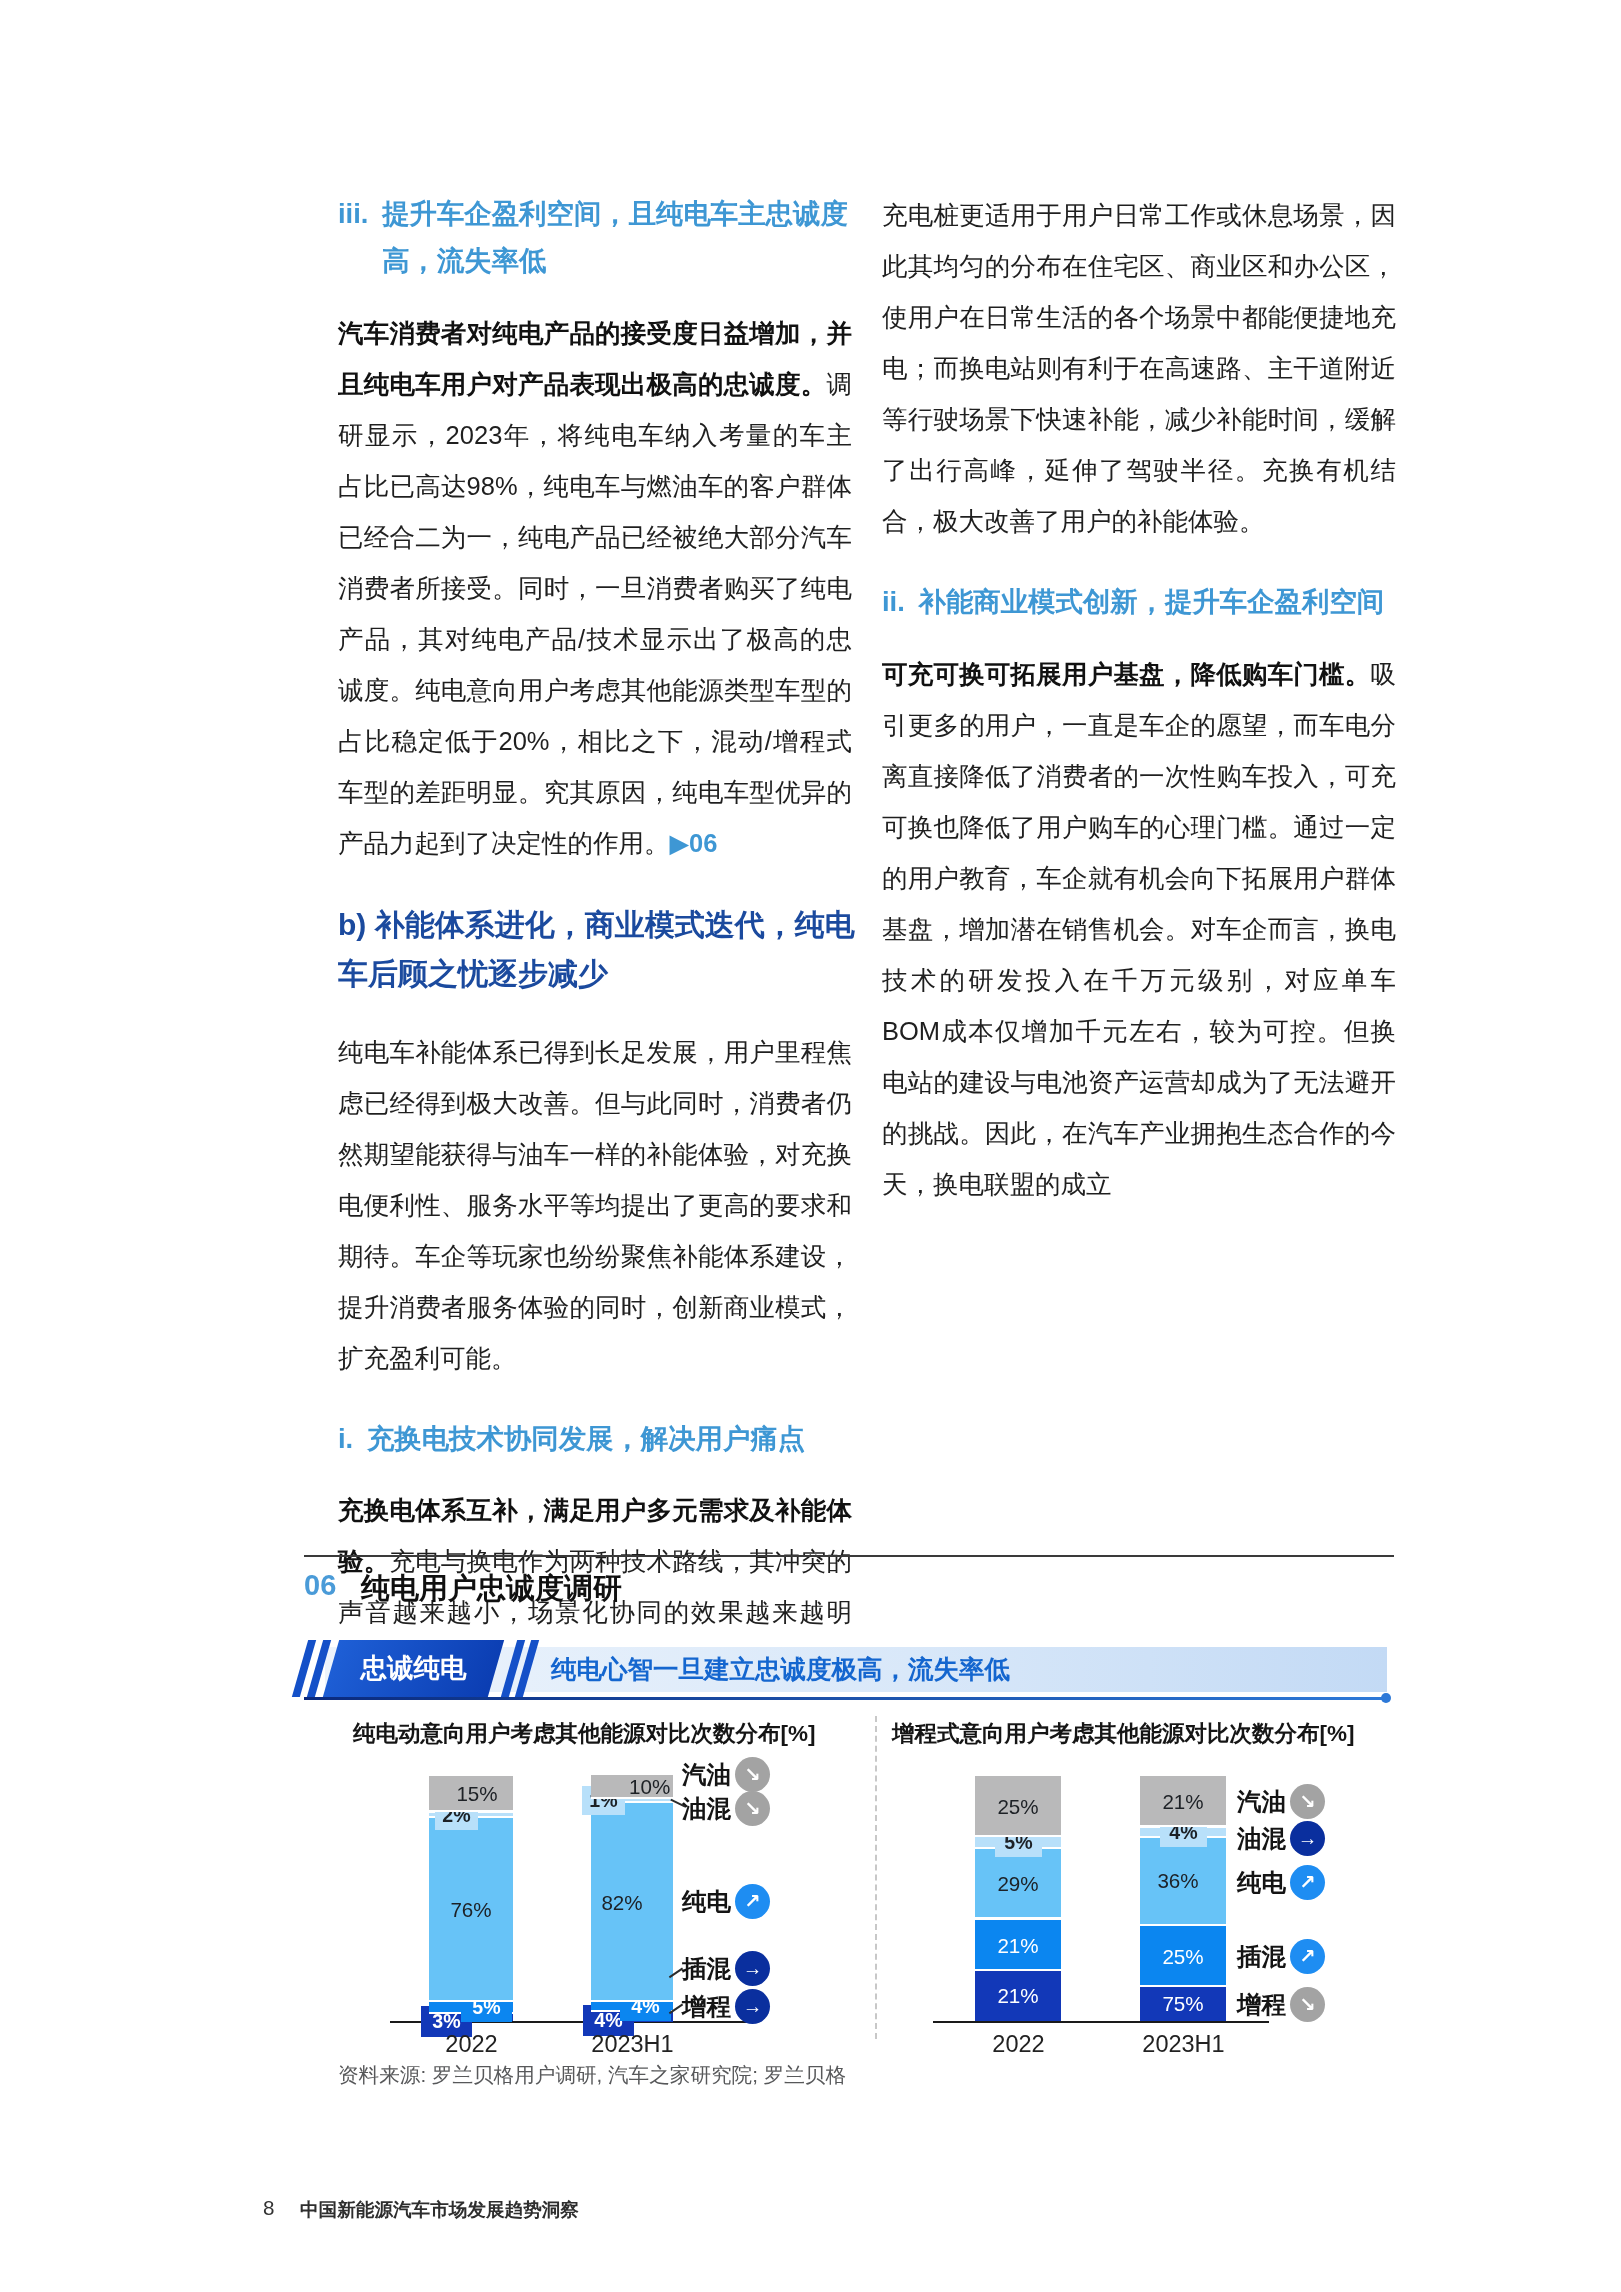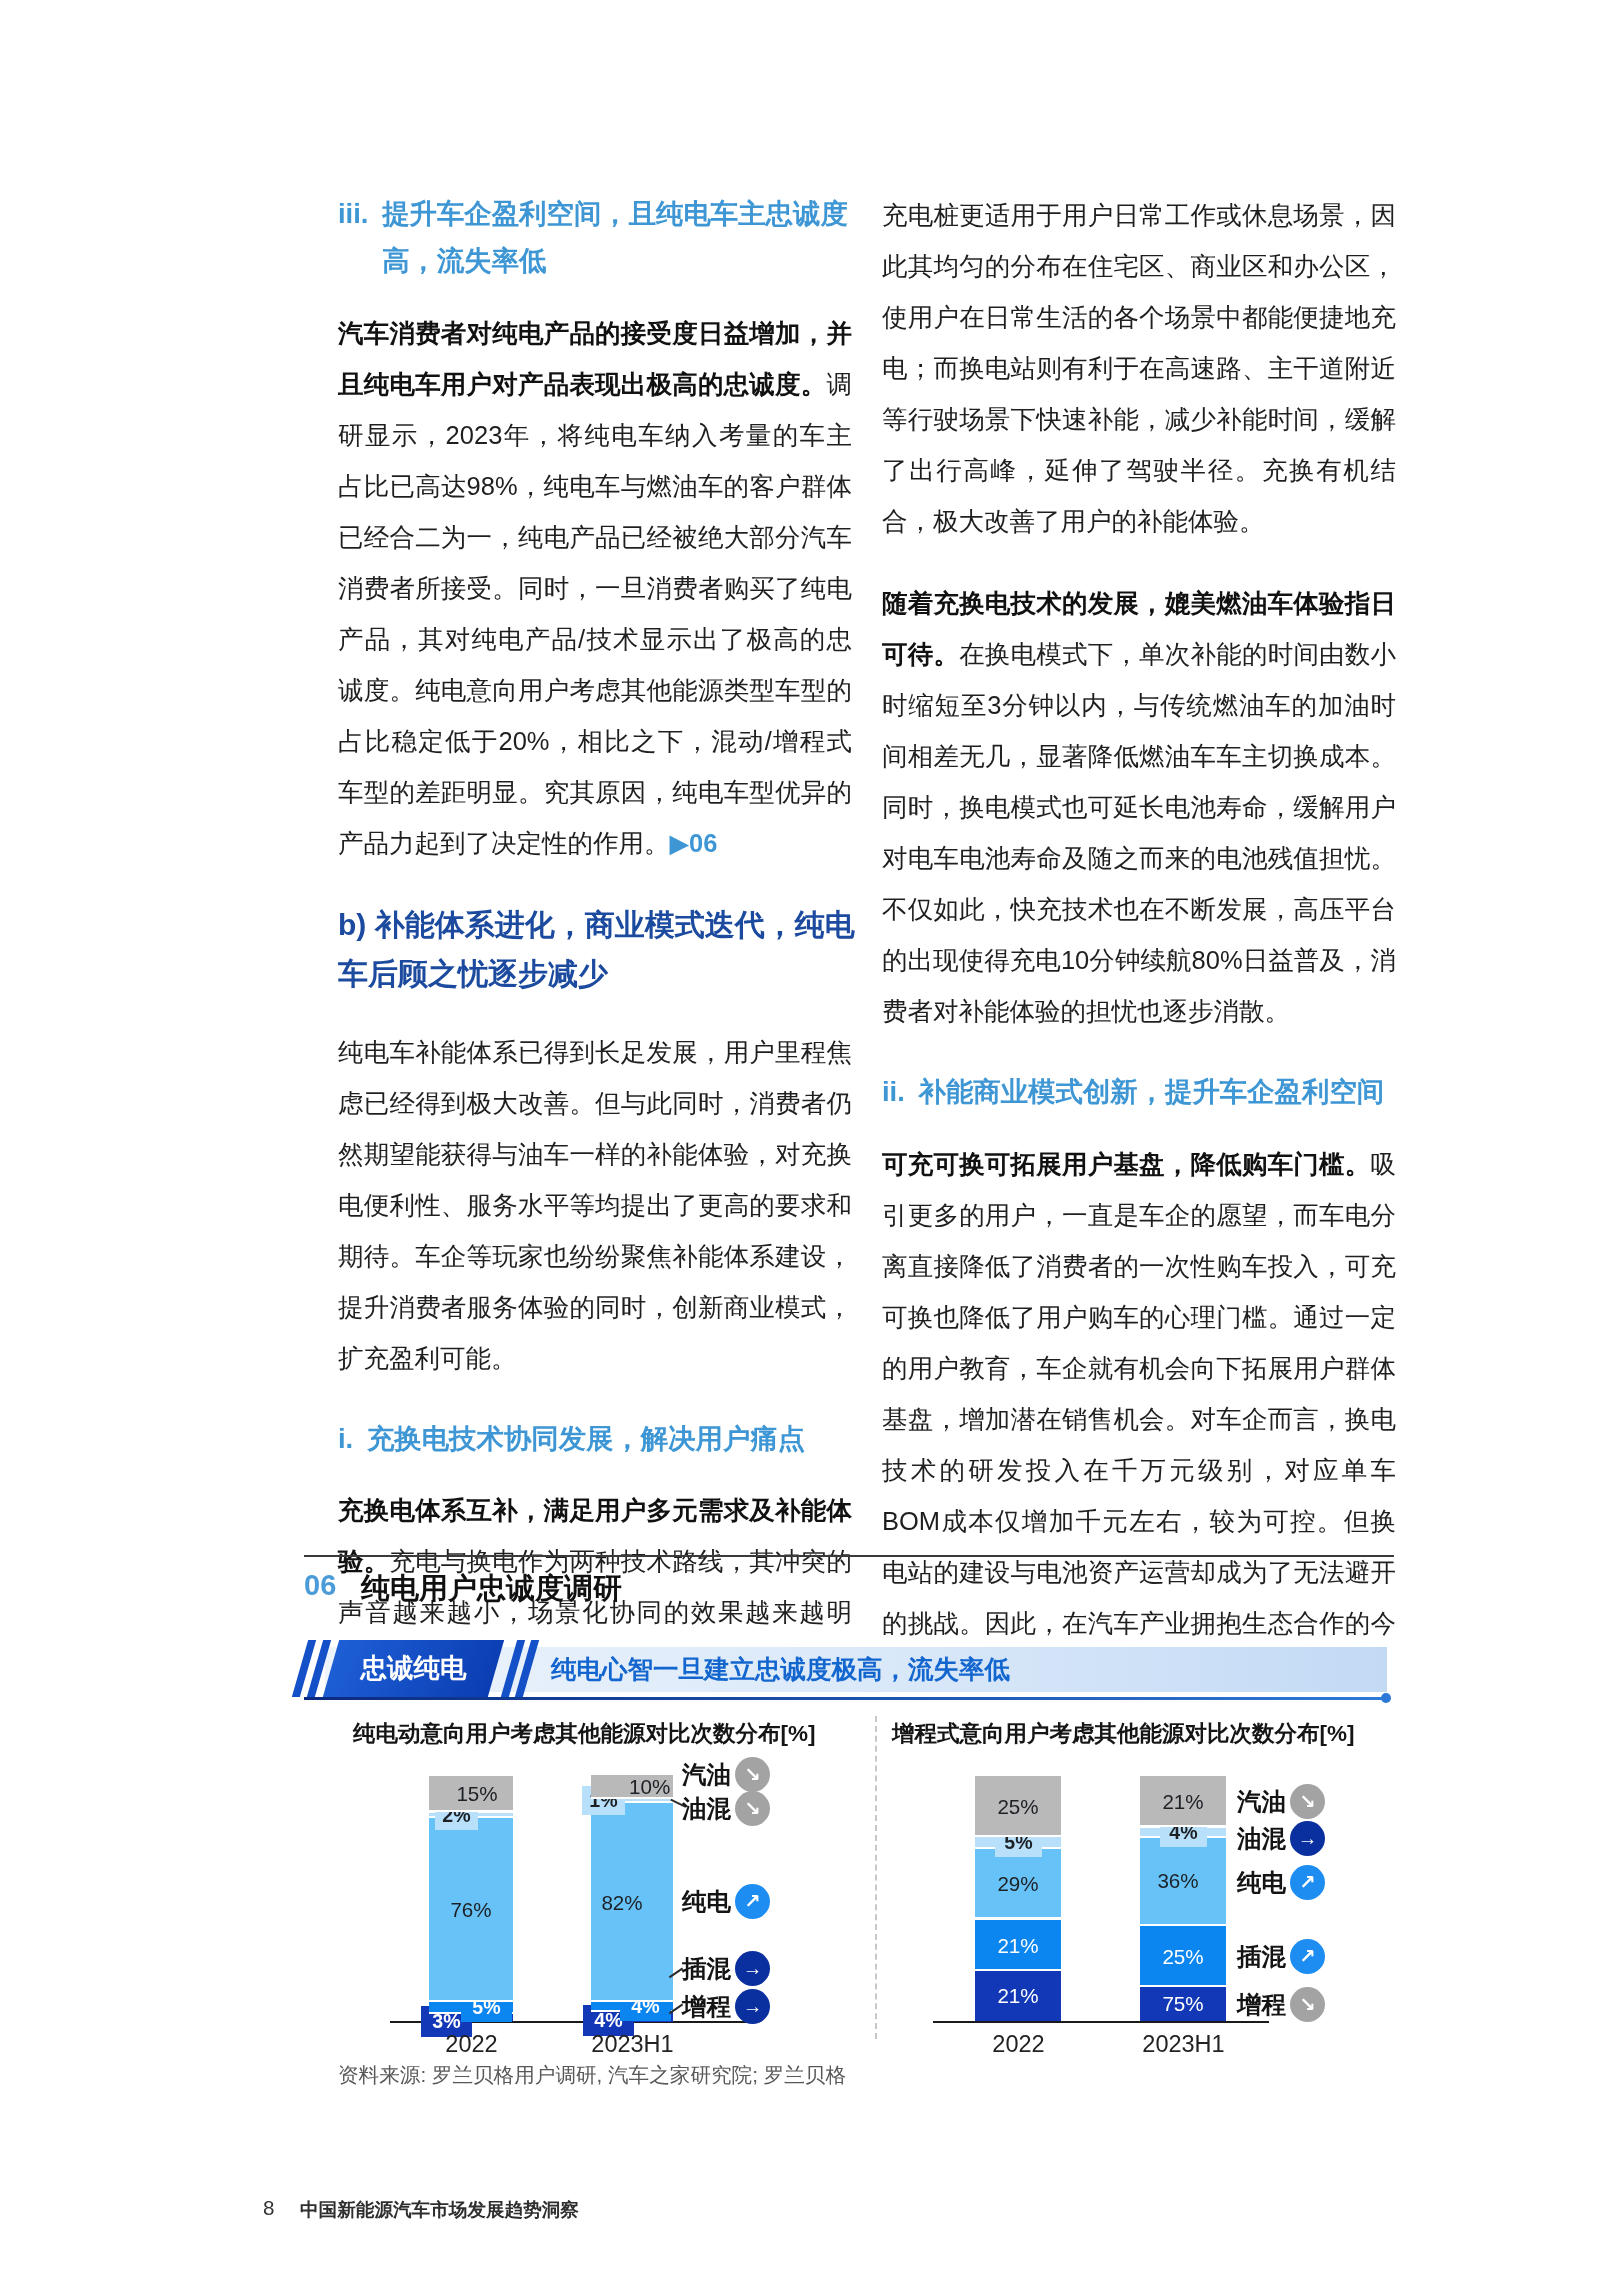--- a/index.html
+++ b/index.html
@@ -64,21 +64,20 @@
   <p class="para">纯电车补能体系已得到长足发展，用户里程焦虑已经得到极大改善。但与此同时，消费者仍然期望能获得与油车一样的补能体验，对充换电便利性、服务水平等均提出了更高的要求和期待。车企等玩家也纷纷聚焦补能体系建设，提升消费者服务体验的同时，创新商业模式，扩充盈利可能。</p>
   <div class="h3blue">
     <span class="hnum">i.</span>
     <span>充换电技术协同发展，解决用户痛点</span>
   </div>
   <p class="para"><strong class="lead">充换电体系互补，满足用户多元需求及补能体验。</strong><span>充电与换电作为两种技术路线，其冲突的声音越来越小，场景化协同的效果越来越明显。</span></p>
 </div>
 
 <div id="right-col" class="col">
   <p class="para">充电桩更适用于用户日常工作或休息场景，因此其均匀的分布在住宅区、商业区和办公区，使用户在日常生活的各个场景中都能便捷地充电；而换电站则有利于在高速路、主干道附近等行驶场景下快速补能，减少补能时间，缓解了出行高峰，延伸了驾驶半径。充换有机结合，极大改善了用户的补能体验。</p>
-  <p class="para"><strong class="lead">随着充换电技术的发展，媲美燃油车体验指日可待。</strong><span>在换电模式下，单次补能的时间由数小时缩短至3分钟以内，与传统燃油车的加油时间相差无几，显著降低燃油车车主切换成本。同时，换电模式也可延长电池寿命，缓解用户对电车电池寿命及随之而来的电池残值担忧。不仅如此，快充技术也在不断发展，高压平台的出现使得充电10分钟续航80%日益普及，消费者对补能体验的担忧也逐步消散。</span></p>
   <div class="h3blue">
     <span class="hnum">ii.</span>
     <span>补能商业模式创新，提升车企盈利空间</span>
   </div>
   <p class="para"><strong class="lead">可充可换可拓展用户基盘，降低购车门槛。</strong><span>吸引更多的用户，一直是车企的愿望，而车电分离直接降低了消费者的一次性购车投入，可充可换也降低了用户购车的心理门槛。通过一定的用户教育，车企就有机会向下拓展用户群体基盘，增加潜在销售机会。对车企而言，换电技术的研发投入在千万元级别，对应单车BOM成本仅增加千元左右，较为可控。但换电站的建设与电池资产运营却成为了无法避开的挑战。因此，在汽车产业拥抱生态合作的今天，换电联盟的成立</span></p>
 </div>
 
 <div id="figure">
   <div class="fig-rule"></div>
   <div class="fig-num">06</div>

